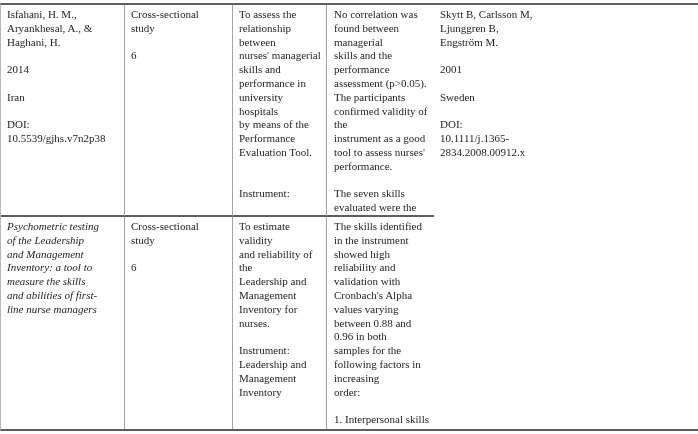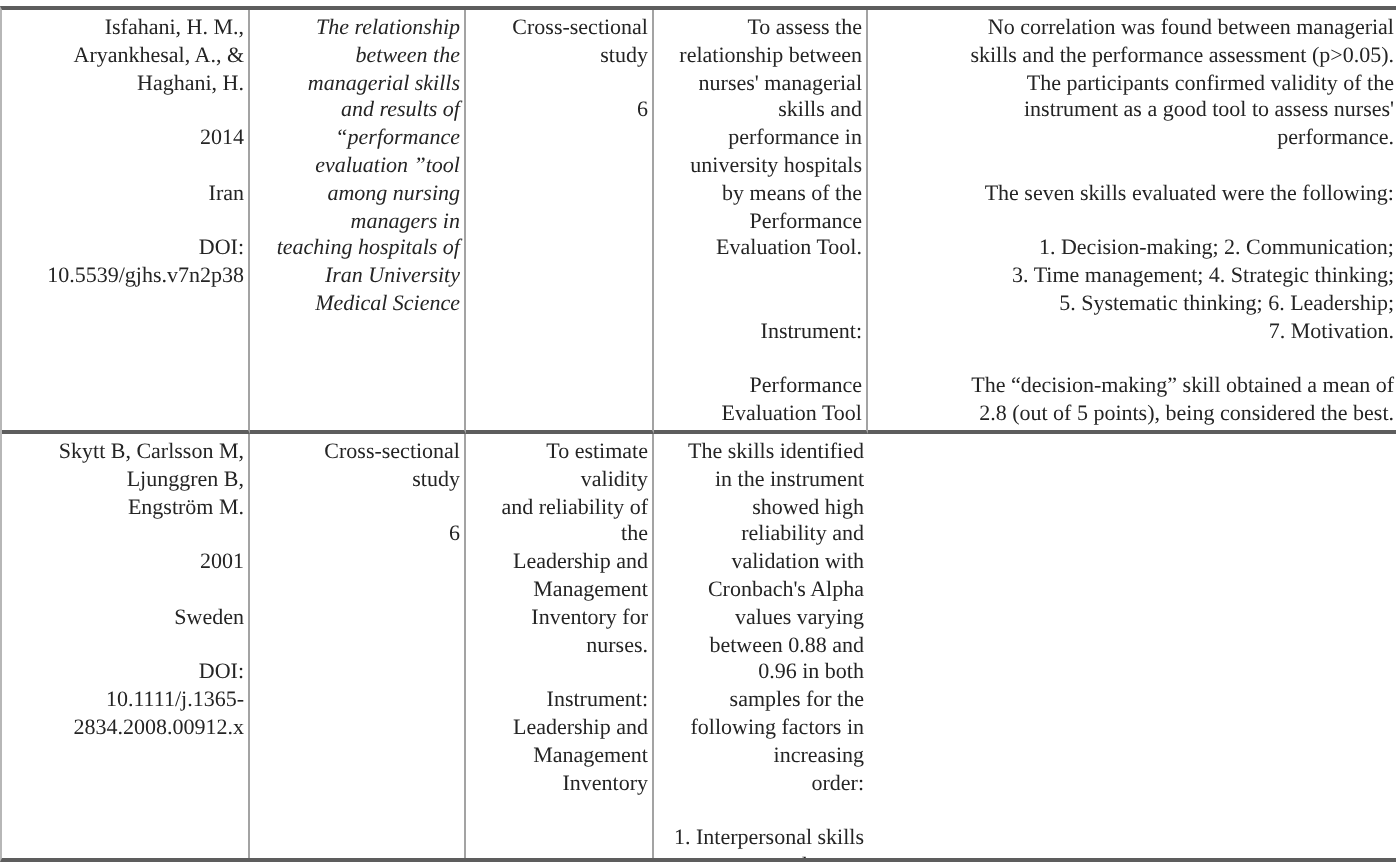--- a/index.html
+++ b/index.html
@@ -24,52 +24,40 @@
   }
   .cell {
     box-sizing: border-box;
     overflow: hidden;
     padding: 3px 2px 0 6px;
     font-size: 11px;
     line-height: 13.8px;
     color: #242424;
     white-space: pre-line;
     border-right: 1px solid #a3a3a3;
-    text-align: right;
   }
   .cell.last { border-right: none; padding-left: 7px; }
   .r1 { border-bottom: 2px solid #5d5d5d; }
   .title-cell { font-style: italic; }
 </style>
 </head>
 <body>
 
 <div class="review-table">
 
   <div class="cell r1">Isfahani, H. M.,
 Aryankhesal, A., &amp;
 Haghani, H.
 
 2014
 
 Iran
 
 DOI:
 10.5539/gjhs.v7n2p38</div>
-  <div class="cell r1 title-cell">The relationship
-between the
-managerial skills
-and results of
-“performance
-evaluation ”tool
-among nursing
-managers in
-teaching hospitals of
-Iran University
-Medical Science</div>
   <div class="cell r1">Cross-sectional
 study
 
 6</div>
   <div class="cell r1">To assess the
 relationship between
 nurses' managerial
 skills and
 performance in
 university hospitals
@@ -102,20 +90,27 @@
 Ljunggren B,
 Engström M.
 
 2001
 
 Sweden
 
 DOI:
 10.1111/j.1365-
 2834.2008.00912.x</div>
+  <div class="cell title-cell">Psychometric testing
+of the Leadership
+and Management
+Inventory: a tool to
+measure the skills
+and abilities of first-
+line nurse managers</div>
   <div class="cell">Cross-sectional
 study
 
 6</div>
   <div class="cell">To estimate validity
 and reliability of the
 Leadership and
 Management
 Inventory for nurses.
 

